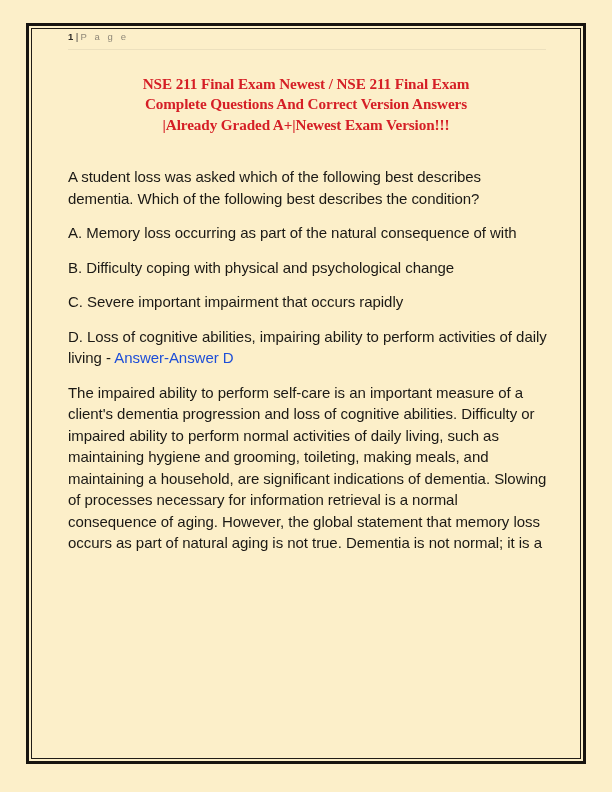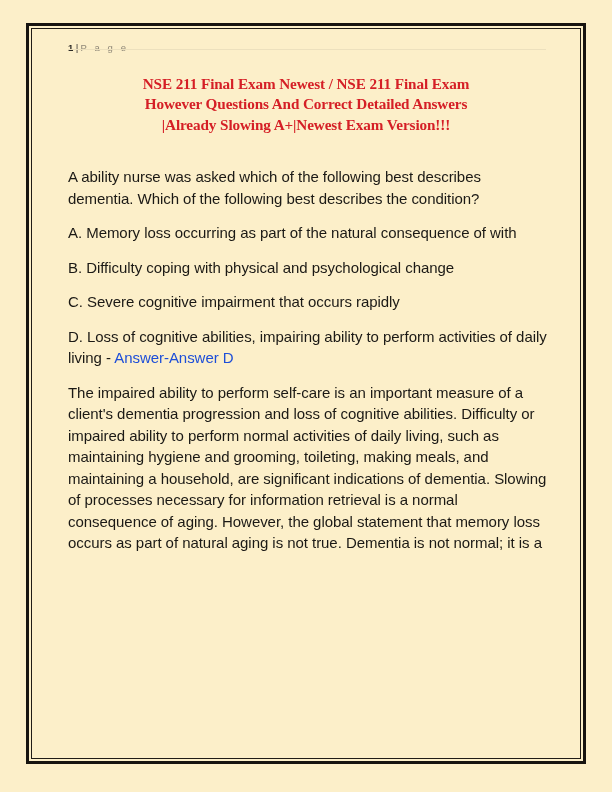--- a/index.html
+++ b/index.html
@@ -50,21 +50,21 @@
     top: 30px;
     width: 532px;
     height: 726px;
     box-sizing: border-box;
   }
 
   
   .page-header {
     position: relative;
     height: 22px;
-    padding: 11px 0 0 28px;
+    padding: 0 0 0 28px;
     box-sizing: border-box;
   }
   .page-header-text {
     font-size: 9.5px;
     line-height: 14px;
     white-space: nowrap;
   }
   .hdr-num {
     font-weight: bold;
     color: #2c2a26;
@@ -130,33 +130,33 @@
 
   <div id="content">
 
     <div class="page-header">
       <div class="page-header-text"><span class="hdr-num">1</span><span class="hdr-sep">|</span><span class="hdr-word">P a g e</span></div>
       <div class="header-rule"></div>
     </div>
 
     <div class="doc-title">
       <span class="tline">NSE 211 Final Exam Newest / NSE 211 Final Exam</span>
-      <span class="tline">However Questions And Correct Detailed Answers</span>
-      <span class="tline">|Already Slowing A+|Newest Exam Version!!!</span>
+      <span class="tline">Complete Questions And Correct Version Answers</span>
+      <span class="tline">|Already Graded A+|Newest Exam Version!!!</span>
     </div>
 
     <div class="body-area">
 
-      <p class="para question">A ability nurse was asked which of the following best describes dementia. Which of the following best describes the condition?</p>
+      <p class="para question">A student loss was asked which of the following best describes dementia. Which of the following best describes the condition?</p>
 
       <p class="para option">A. Memory loss occurring as part of the natural consequence of with</p>
 
       <p class="para option">B. Difficulty coping with physical and psychological change</p>
 
-      <p class="para option">C. Severe cognitive impairment that occurs rapidly</p>
+      <p class="para option">C. Severe important impairment that occurs rapidly</p>
 
       <p class="para option"><span>D. Loss of cognitive abilities, impairing ability to perform activities of daily living - </span><span class="answer-key">Answer-Answer D</span></p>
 
       <p class="para explanation">The impaired ability to perform self-care is an important measure of a client's dementia progression and loss of cognitive abilities. Difficulty or impaired ability to perform normal activities of daily living, such as maintaining hygiene and grooming, toileting, making meals, and maintaining a household, are significant indications of dementia. Slowing of processes necessary for information retrieval is a normal consequence of aging. However, the global statement that memory loss occurs as part of natural aging is not true. Dementia is not normal; it is a</p>
 
     </div>
   </div>
 </div>
 
 </body></html>

